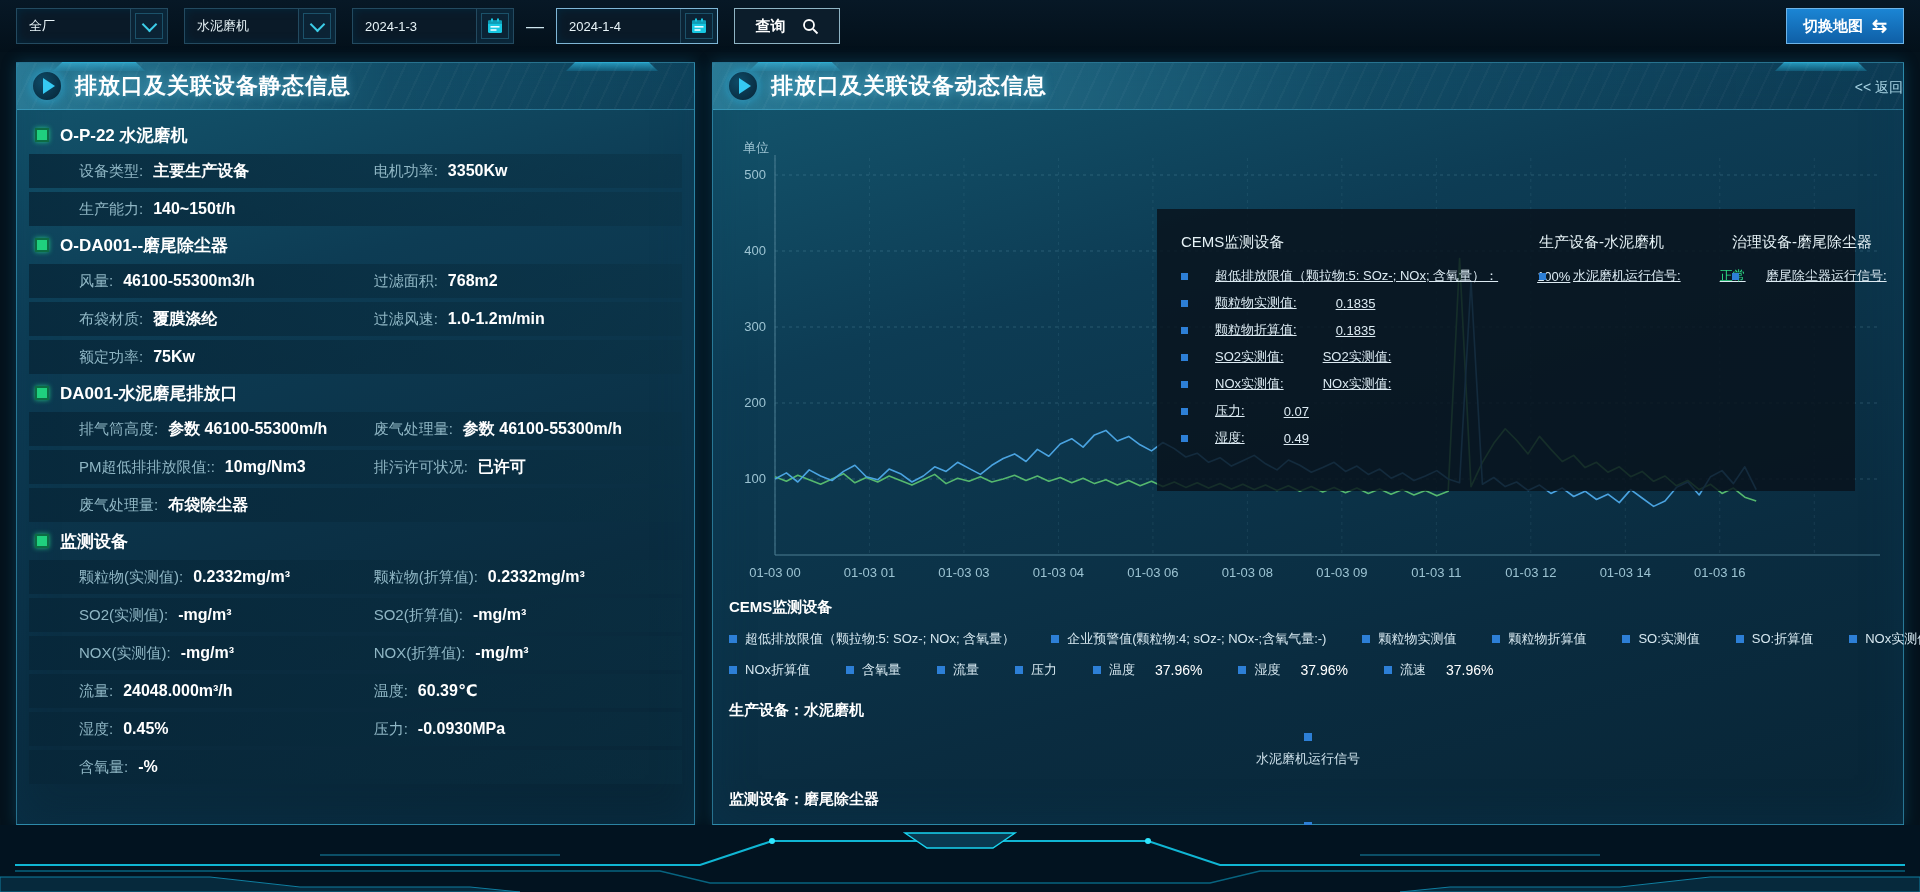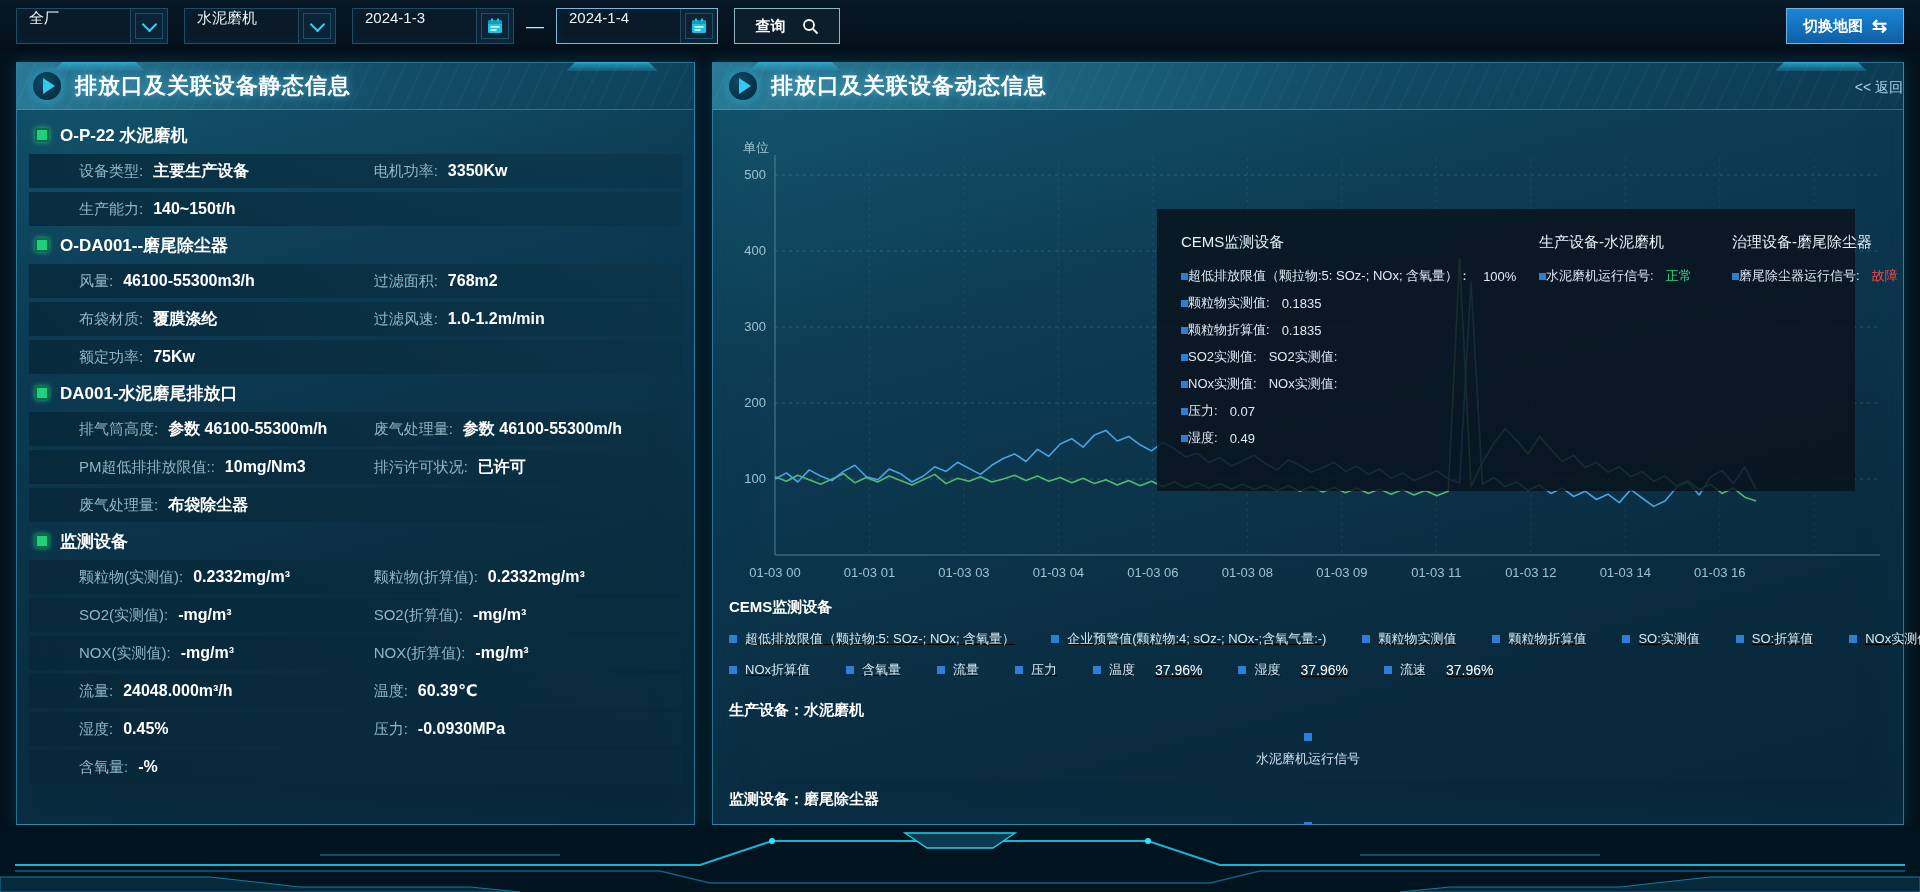--- a/index.html
+++ b/index.html
@@ -9,21 +9,21 @@
     font-family:"Liberation Sans","DejaVu Sans",sans-serif;
     -webkit-font-smoothing:antialiased;
   }
   
   .topbar{
     height:52px;display:flex;align-items:center;gap:16px;padding:0 16px;
     background:linear-gradient(180deg,#071826 0%,#03101a 100%);
   }
   .box{
     height:36px;background:#0a1a28;border:1px solid #234a60;
-    display:flex;color:#e8f4f8;font-size:15px;
+    display:flex;align-items:center;color:#e8f4f8;font-size:13px;
     box-shadow:inset 0 0 10px rgba(0,45,70,.7);box-sizing:border-box;
   }
   .select{width:152px;justify-content:space-between;padding-left:12px;cursor:pointer;}
   .iconbox{width:36px;height:34px;border-left:1px solid #234a60;display:flex;align-items:center;justify-content:center;position:relative;background:rgba(12,44,64,.55);}
   .iconbox::before{content:'';position:absolute;inset:4px;border:1px solid rgba(70,190,230,.3);}
   .chev{width:9px;height:9px;border-right:2px solid #3ccde8;border-bottom:2px solid #3ccde8;transform:rotate(45deg);margin-top:-4px;}
   .date{width:162px;justify-content:space-between;padding-left:12px;cursor:pointer;}
   .date.focused{border-color:#7fb6d6;}
   .dash{color:#cfe6ee;font-size:18px;margin:0 -4px;}
   .query{
@@ -83,28 +83,28 @@
   #chart-svg{width:1158px;height:452px;display:block;}
   #chart-svg .axis{stroke:#4d7f93;stroke-width:1;}
   #chart-svg .grid{stroke:rgba(150,210,230,.20);stroke-width:1;stroke-dasharray:3 4;}
   #chart-svg .gridv{stroke:rgba(150,210,230,.10);stroke-width:1;stroke-dasharray:3 4;}
   #chart-svg text{fill:#9cc3d2;font-size:13px;font-family:"Liberation Sans",sans-serif;}
   
   .tooltip{position:absolute;left:428px;top:79px;width:698px;height:282px;box-sizing:border-box;
     background:rgba(8,18,28,.83);display:flex;gap:28px;padding:24px 18px 0 24px;z-index:4;}
   .tt-col1{width:330px;flex:none;} .tt-col2{width:165px;flex:none;} .tt-col3{flex:1;}
   .tt-title{color:#e6f2f6;font-size:15px;margin-bottom:15px;}
-  .tt-item{display:flex;align-items:center;gap:0;margin-bottom:9px;color:#dceaf2;font-size:13px;white-space:nowrap;}
+  .tt-item{display:flex;align-items:center;gap:27px;margin-bottom:9px;color:#dceaf2;font-size:13px;white-space:nowrap;text-decoration:underline;}
   .tt-bullet{width:7px;height:7px;flex:none;background:#2d7fd6;}
   .tt-val{margin-left:12px;}
   .st-normal{color:#2edb84;} .st-fault{color:#ff4643;}
   
   .legend{margin:16px 16px 0 16px;}
   .lg-title{color:#fff;font-weight:bold;font-size:15px;}
-  .lg-row{display:flex;align-items:center;gap:36px;margin-top:13px;text-decoration:underline;}
+  .lg-row{display:flex;align-items:center;gap:36px;margin-top:13px;}
   .lg-item{display:flex;align-items:center;gap:8px;color:#d7e8f0;font-size:13px;white-space:nowrap;cursor:pointer;}
   .lg-bullet{width:8px;height:8px;flex:none;background:#2d7fd6;}
   .lg-val{color:#fff;font-size:14px;margin-left:12px;}
   .dev-sec{margin:22px 16px 0 16px;}
   .dev-title{color:#fff;font-weight:bold;font-size:15px;}
   .dev-item{display:flex;align-items:center;gap:9px;color:#cfe2ec;font-size:13px;margin-top:13px;flex-direction:column;}
   
   .footer{position:absolute;left:0;bottom:0;width:1920px;height:67px;display:block;}
 </style>
 </head>

